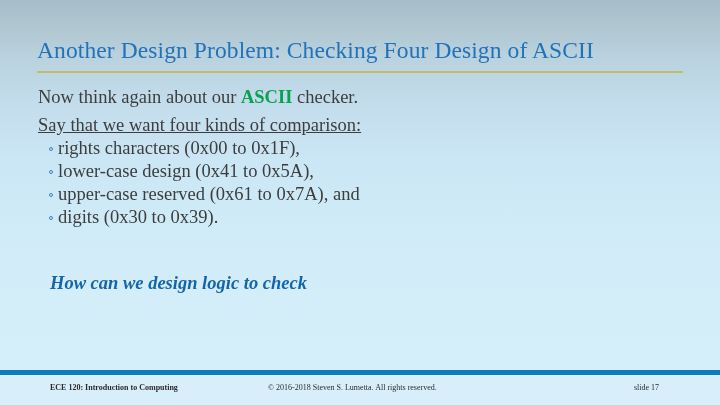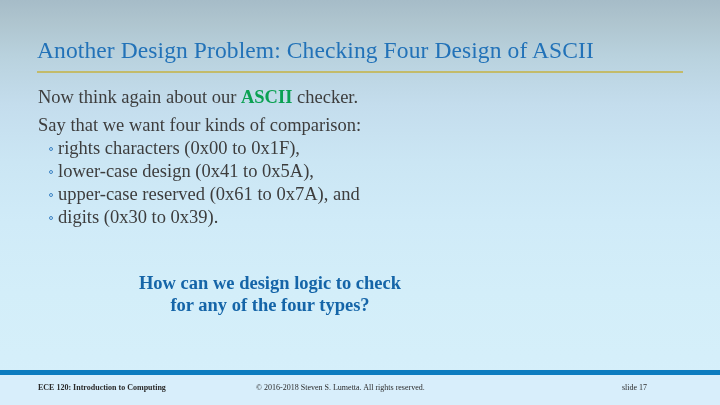--- a/index.html
+++ b/index.html
@@ -100,21 +100,21 @@
     box-sizing: border-box;
     background: transparent;
   }
 
   
   #question-block {
     position: absolute;
     left: 50px;
     top: 272px;
     width: 440px;
-    text-align: center;
+    font-style: italic;
   }
   #question-block .qline {
     font-family: "Liberation Serif", serif;
     font-weight: bold;
     font-size: 18.5px;
     line-height: 22px;
     color: #1565a8;
     white-space: nowrap;
   }
 
@@ -143,40 +143,41 @@
     height: 30px;
   }
   .footer-text {
     position: absolute;
     top: 8px;
     font-family: "Liberation Serif", serif;
     font-size: 8px;
     font-weight: bold;
     color: #2b2b2b;
     white-space: nowrap;
+    margin-left: 12px;
   }
   #footer-course { left: 38px; }
   #footer-copyright { left: 256px; font-weight: normal; }
   #footer-slide { left: 622px; font-weight: normal; }
 </style>
 </head>
 <body>
 
 <div id="slide">
 
   <div id="title-block">
     <div id="slide-title">Another Design Problem: Checking Four Design of ASCII</div>
   </div>
   <div id="title-rule"></div>
 
   <div id="body-block">
 
     <div class="para"><span>Now think again about our </span><span class="accent-green">ASCII</span><span> checker.</span></div>
 
-    <div class="para" style="margin-top:5px;">Say that we want four kinds of comparison:</div>
+    <div class="para" style="margin-top:5px;text-decoration:underline;">Say that we want four kinds of comparison:</div>
 
     <ul class="bullets">
       <li>
         <span class="bullet-dot"></span>
         <span>rights characters (0x00 to 0x1F),</span>
       </li>
       <li>
         <span class="bullet-dot"></span>
         <span>lower-case design (0x41 to 0x5A),</span>
       </li>
@@ -187,21 +188,20 @@
       <li>
         <span class="bullet-dot"></span>
         <span>digits (0x30 to 0x39).</span>
       </li>
     </ul>
 
   </div>
 
   <div id="question-block">
     <div class="qline">How can we design logic to check</div>
-    <div class="qline">for any of the four types?</div>
   </div>
 
   <div id="footer-rule"></div>
   <div id="footer-band"></div>
   <div id="footer-row">
     <div class="footer-text" id="footer-course">ECE 120: Introduction to Computing</div>
     <div class="footer-text" id="footer-copyright">© 2016-2018 Steven S. Lumetta.  All rights reserved.</div>
     <div class="footer-text" id="footer-slide">slide 17</div>
   </div>
 

